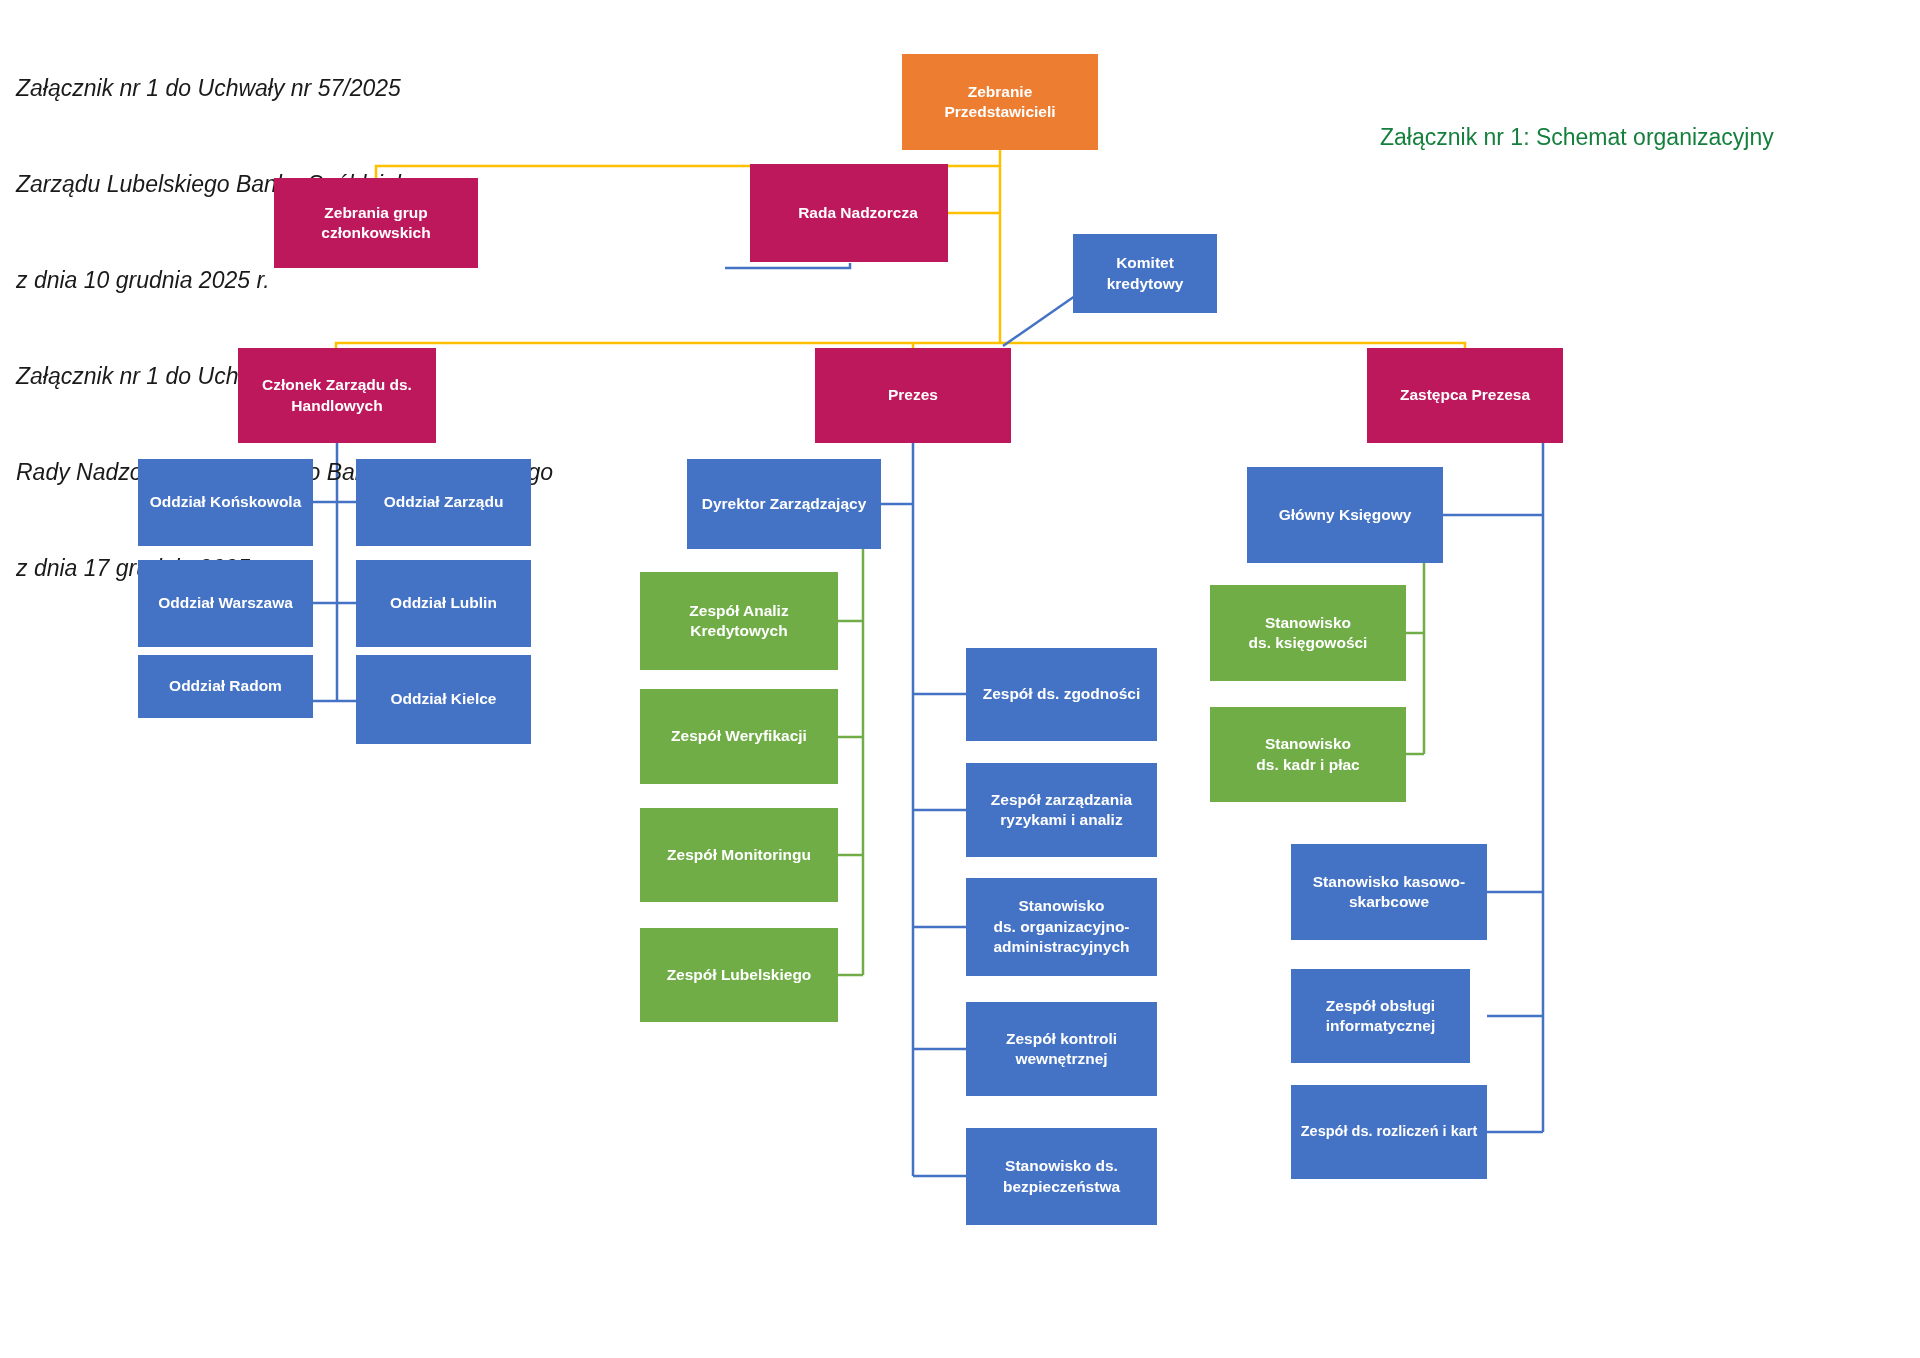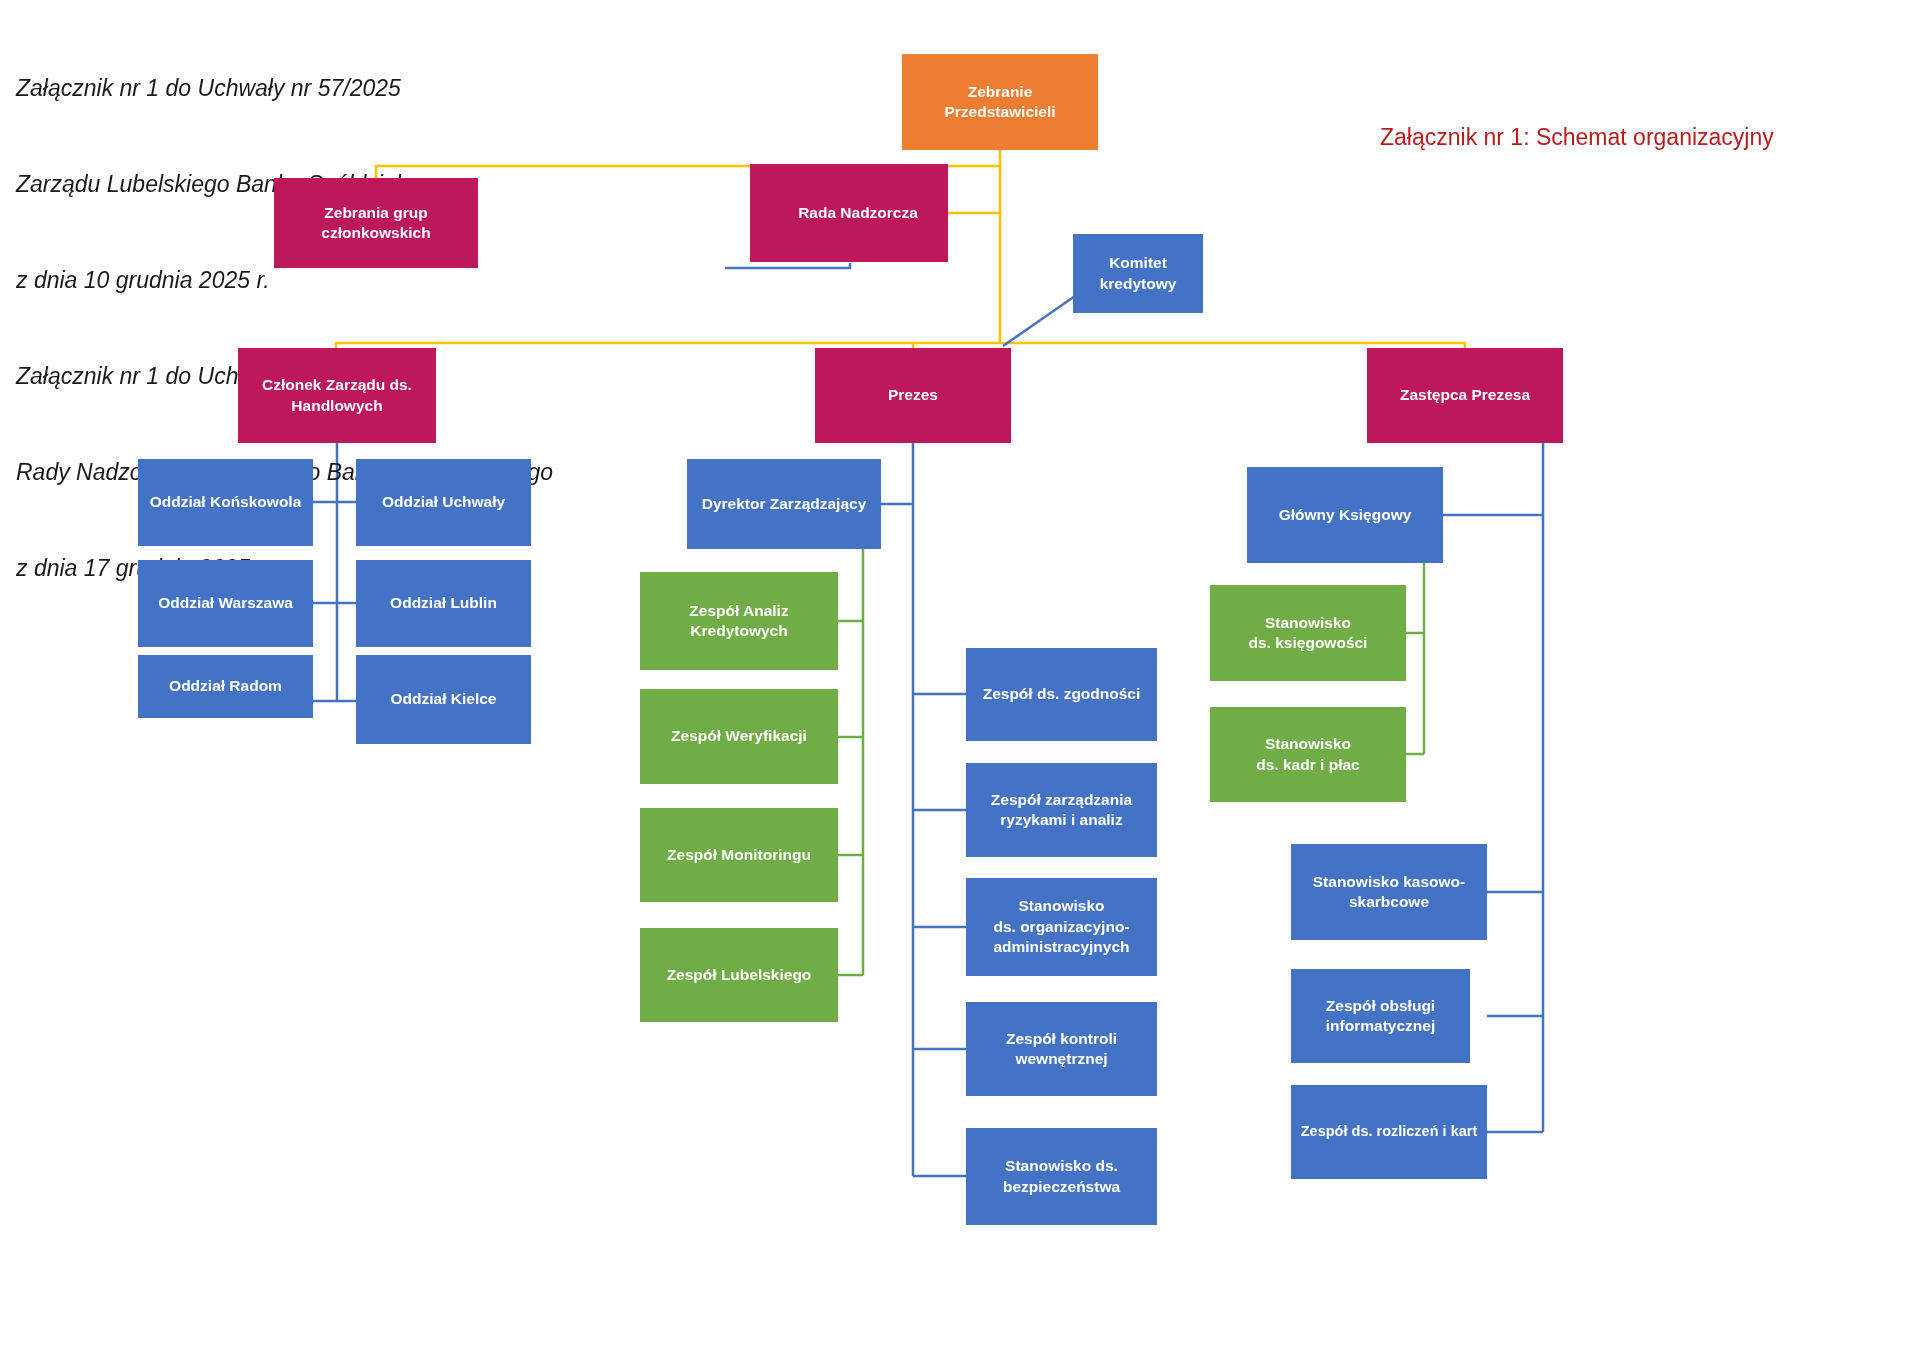--- a/index.html
+++ b/index.html
@@ -2,21 +2,21 @@
 <html><head>
 <meta charset="utf-8">
 <style>
   html,body{margin:0;padding:0;background:#fff;}
   body{width:1920px;height:1358px;position:relative;overflow:hidden;
        font-family:"Liberation Sans",sans-serif;}
   .stage{position:absolute;inset:0;}
 
   .note{position:absolute;left:16px;top:8px;font-style:italic;font-size:23px;
         line-height:32px;color:#1a1a1a;white-space:pre;}
-  .doc-title{position:absolute;left:1380px;top:124px;font-size:23px;color:#b91c1c;}
+  .doc-title{position:absolute;left:1380px;top:124px;font-size:23px;color:#15803d;}
 
   svg.connectors{position:absolute;left:0;top:0;}
   svg.connectors path{fill:none;stroke-width:2.5px;}
   path.gold{stroke:#FFC000;}
   path.blue{stroke:#4472C4;}
   path.green{stroke:#70AD47;}
 
   .node{position:absolute;display:flex;align-items:center;justify-content:center;
         text-align:center;color:#fff;font-weight:bold;font-size:15.5px;
         line-height:1.32;padding:2px;box-sizing:border-box;white-space:pre-line;}
@@ -66,30 +66,30 @@
     <div>Rady Nadzorczej Lubelskiego Banku Spółdzielczego</div>
     <div>z dnia 17 grudnia 2025 r.</div>
   </div>
   <div class="doc-title">Załącznik nr 1: Schemat organizacyjny</div>
 
   <div class="node orange" style="left:902px;top:54px;width:196px;height:96px;">Zebranie
 Przedstawicieli</div>
   <div class="node gold dup-outline" style="left:274px;top:178px;width:204px;height:90px;">Zebrania grup
 członkowskich</div>
   <div class="node gold dup-outline" style="left:750px;top:164px;width:198px;height:98px;padding-left:20px;">Rada Nadzorcza</div>
-  <div class="node blue" style="left:1073px;top:234px;width:130px;height:79px;">Komitet
+  <div class="node blue" style="left:1073px;top:234px;width:144px;height:79px;">Komitet
 kredytowy</div>
 
   <div class="node gold" style="left:238px;top:348px;width:198px;height:95px;">Członek Zarządu ds.
 Handlowych</div>
   <div class="node gold" style="left:815px;top:348px;width:196px;height:95px;">Prezes</div>
   <div class="node gold" style="left:1367px;top:348px;width:196px;height:95px;">Zastępca Prezesa</div>
 
   <div class="node blue" style="left:138px;top:459px;width:175px;height:87px;">Oddział Końskowola</div>
-  <div class="node blue" style="left:356px;top:459px;width:175px;height:87px;">Oddział Uchwały</div>
+  <div class="node blue" style="left:356px;top:459px;width:175px;height:87px;">Oddział Zarządu</div>
   <div class="node blue" style="left:138px;top:560px;width:175px;height:87px;">Oddział Warszawa</div>
   <div class="node blue" style="left:356px;top:560px;width:175px;height:87px;">Oddział Lublin</div>
   <div class="node blue" style="left:138px;top:655px;width:175px;height:63px;">Oddział Radom</div>
   <div class="node blue" style="left:356px;top:655px;width:175px;height:89px;">Oddział Kielce</div>
 
   <div class="node blue" style="left:687px;top:459px;width:194px;height:90px;">Dyrektor Zarządzający</div>
   <div class="node green" style="left:640px;top:572px;width:198px;height:98px;">Zespół Analiz
 Kredytowych</div>
   <div class="node green" style="left:640px;top:689px;width:198px;height:95px;">Zespół Weryfikacji</div>
   <div class="node green" style="left:640px;top:808px;width:198px;height:94px;">Zespół Monitoringu</div>

